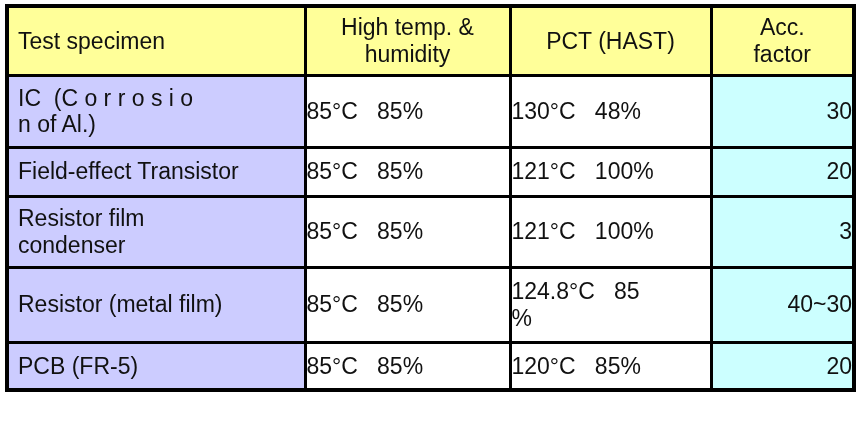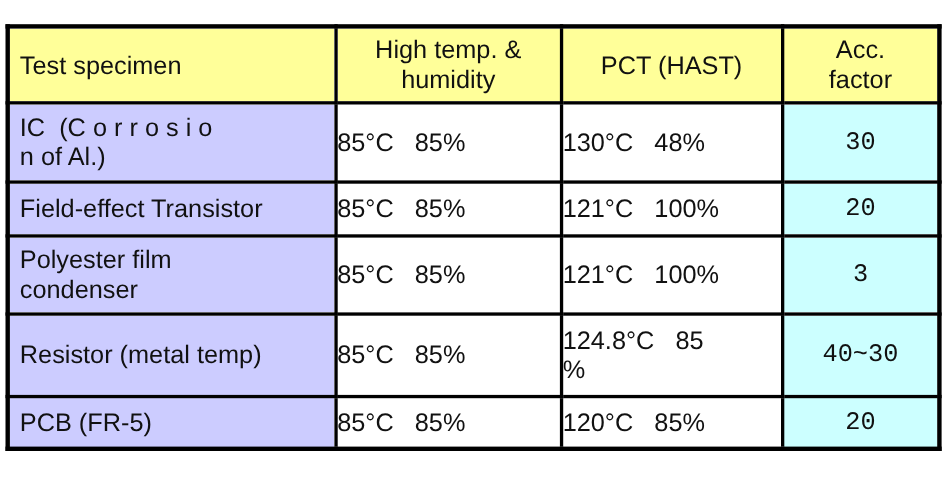--- a/index.html
+++ b/index.html
@@ -17,21 +17,21 @@
     padding: 0;
     width: 865px;
     height: 434px;
     background: var(--page_bg);
     font-family: "Liberation Sans", "DejaVu Sans", sans-serif;
     overflow: hidden;
   }
   table.spec-table {
     position: absolute;
     left: 5px;
-    top: 22px;
+    top: 4px;
     width: 712px;
     border-collapse: collapse;
     table-layout: fixed;
     border: 4px solid var(--border);
   }
   .spec-table th,
   .spec-table td {
     border: 3px solid var(--border);
     color: var(--text);
     font-size: 23px;
@@ -69,22 +69,21 @@
     text-align: left;
     padding-left: 9px;
     padding-right: 4px;
     margin-top: 48px;
   }
   .spec-table td.cell-value {
     background: var(--value_bg);
   }
   .spec-table td.cell-acc {
     background: var(--acc_factor_bg);
-    text-align: center;
-    font-family: Liberation Mono, monospace;
+    text-align: right;
   }
 </style>
 </head>
 <body>
 
 <table class="spec-table">
   <colgroup>
     <col class="col-specimen">
     <col class="col-hightemp">
     <col class="col-pct">
@@ -108,28 +107,28 @@
       <td class="cell-value">130°C   48%</td>
       <td class="cell-acc">30</td>
     </tr>
     <tr class="row-fet">
       <td class="cell-specimen">Field-effect Transistor</td>
       <td class="cell-value">85°C   85%</td>
       <td class="cell-value">121°C   100%</td>
       <td class="cell-acc">20</td>
     </tr>
     <tr class="row-polyester">
-      <td class="cell-specimen">Polyester film
+      <td class="cell-specimen">Resistor film
 condenser</td>
       <td class="cell-value">85°C   85%</td>
       <td class="cell-value">121°C   100%</td>
       <td class="cell-acc">3</td>
     </tr>
     <tr class="row-resistor">
-      <td class="cell-specimen">Resistor (metal temp)</td>
+      <td class="cell-specimen">Resistor (metal film)</td>
       <td class="cell-value">85°C   85%</td>
       <td class="cell-value">124.8°C   85
 %</td>
       <td class="cell-acc">40~30</td>
     </tr>
     <tr class="row-pcb">
       <td class="cell-specimen">PCB (FR-5)</td>
       <td class="cell-value">85°C   85%</td>
       <td class="cell-value">120°C   85%</td>
       <td class="cell-acc">20</td>

